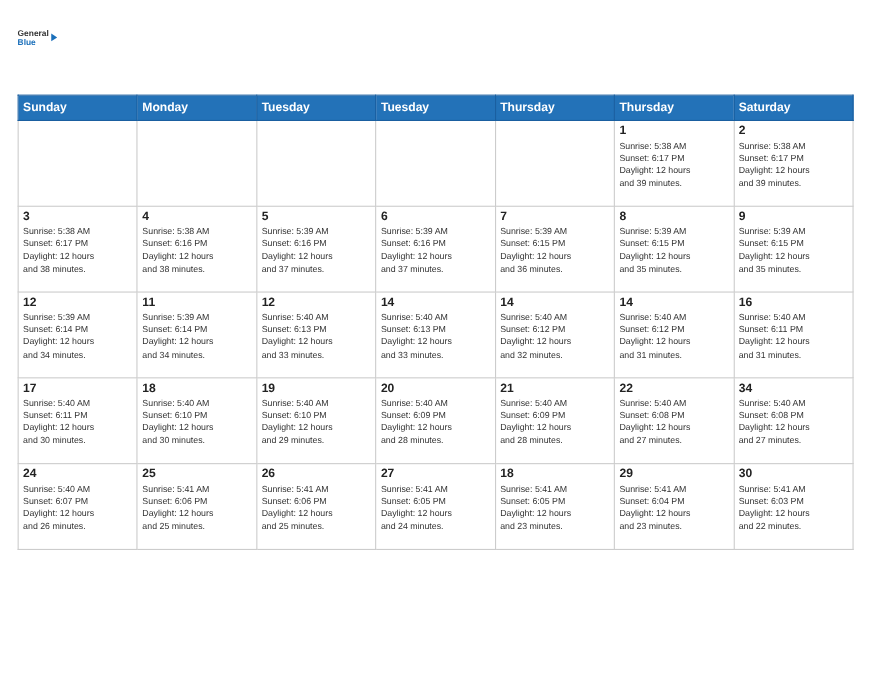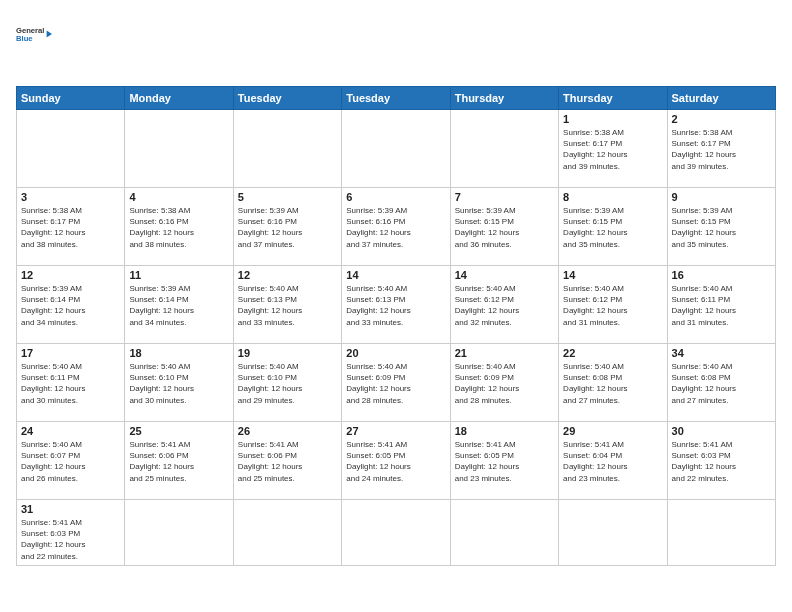--- a/index.html
+++ b/index.html
@@ -335,30 +335,15 @@
 and 23 minutes.</div>
           </td>
           <td>
             <span class="day-num">30</span>
             <div class="day-info" style="white-space: pre-line;">Sunrise: 5:41 AM
 Sunset: 6:03 PM
 Daylight: 12 hours
 and 22 minutes.</div>
           </td>
         </tr>
-        <tr class="last-row">
-          <td>
-            <span class="day-num">31</span>
-            <div class="day-info" style="white-space: pre-line;">Sunrise: 5:41 AM
-Sunset: 6:03 PM
-Daylight: 12 hours
-and 22 minutes.</div>
-          </td>
-          <td class="empty"></td>
-          <td class="empty"></td>
-          <td class="empty"></td>
-          <td class="empty"></td>
-          <td class="empty"></td>
-          <td class="empty"></td>
-        </tr>
       </tbody>
   </table>
 </div>
 
 </body></html>

